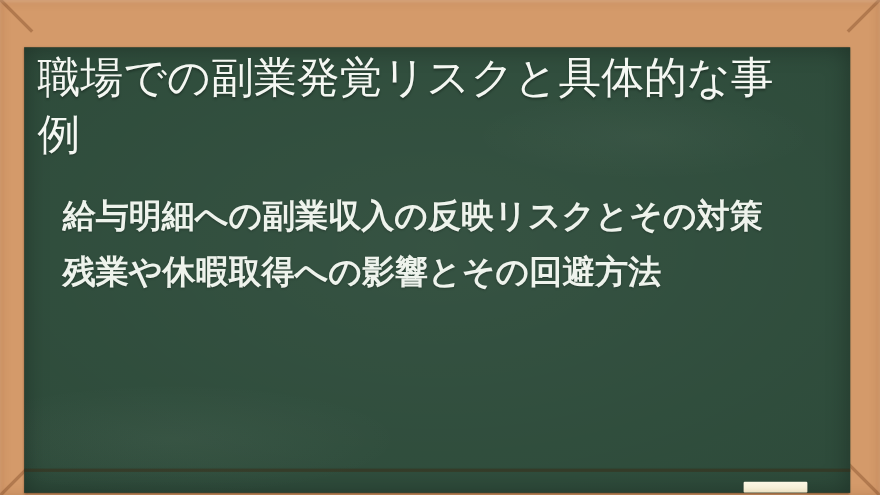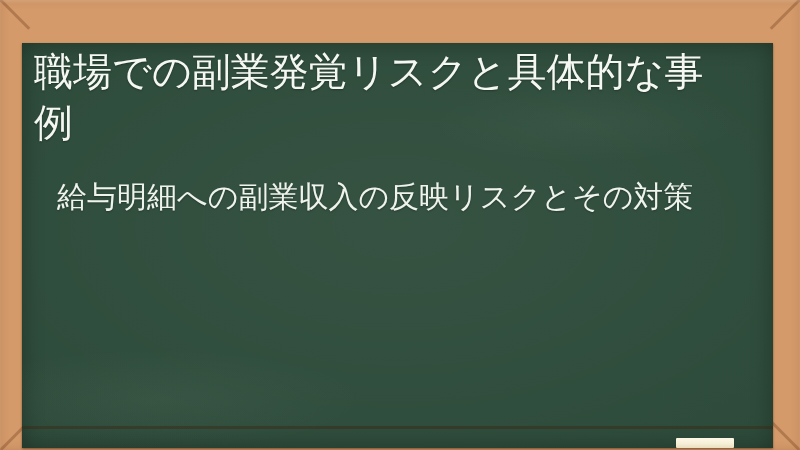--- a/index.html
+++ b/index.html
@@ -121,21 +121,21 @@
     top: 128px;
     width: 706px;
     margin: 0;
     padding: 0;
     list-style: none;
   }
   .body-item {
     color: #eef3ec;
     font-size: 30px;
     line-height: 51px;
-    font-weight: 400;
+    font-weight: 700;
     letter-spacing: 0px;
     text-shadow: 0 1px 2px rgba(0,0,0,0.28);
     white-space: nowrap;
   }
 
   
   .chalk {
     position: absolute;
     left: 654px;
     top: 395px;
@@ -167,20 +167,21 @@
   <div class="miter br"></div>
   <div class="frame-shade"></div>
 
   <div class="board">
     <div class="board-inner">
 
       <div class="title">職場での副業発覚リスクと具体的な事例</div>
 
       <ul class="body-list">
         <li class="body-item">給与明細への副業収入の反映リスクとその対策</li>
+        <li class="body-item">残業や休暇取得への影響とその回避方法</li>
       </ul>
 
       <div class="chalk"></div>
     </div>
   </div>
 
   <div class="ledge-shadow"></div>
 </div>
 
 </body></html>

